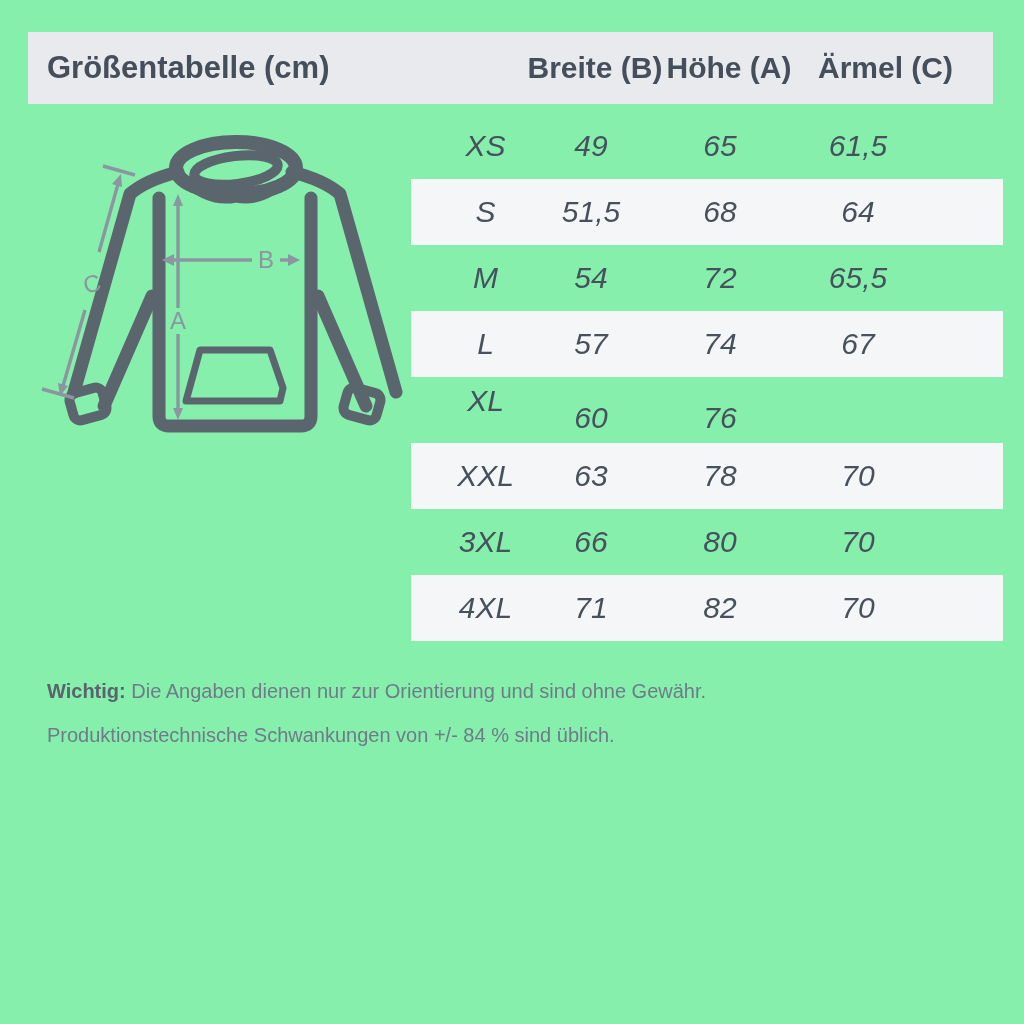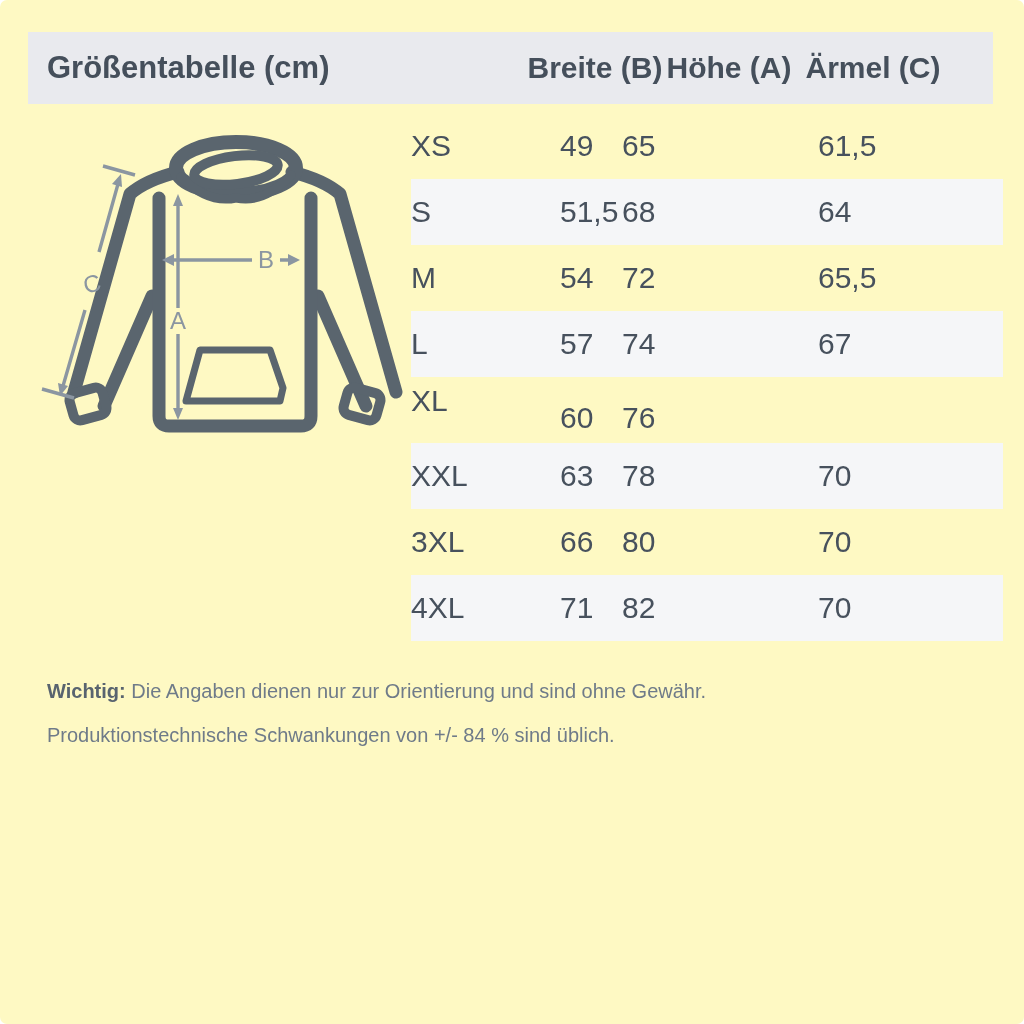--- a/index.html
+++ b/index.html
@@ -1,31 +1,31 @@
 <!DOCTYPE html>
 <html><head>
 <meta charset="utf-8">
 <style>
   html,body{margin:0;padding:0;background:#ffffff;}
   body{width:1024px;height:1024px;font-family:"Liberation Sans",sans-serif;position:relative;overflow:hidden;}
-  .page{position:absolute;inset:0;background:#fef9c3;border-radius:7px;}
+  .page{position:absolute;inset:0;background:#86efac;}
 
   
   .header-band{position:absolute;left:28px;top:32px;width:965px;height:72px;background:#e9eaee;}
   .title{position:absolute;left:19px;top:0;height:72px;line-height:72px;font-size:31px;font-weight:bold;color:#454f5b;white-space:nowrap;}
   .col-head{position:absolute;top:0;height:72px;line-height:72px;font-size:30px;font-weight:bold;color:#454f5b;width:160px;text-align:center;white-space:nowrap;}
   .col-head.c1{left:487px;}
   .col-head.c2{left:621px;text-align:center;}
-  .col-head.c3{left:765px;}
+  .col-head.c3{left:765px;text-align:right;}
 
   
   .size-table{position:absolute;left:411px;top:113px;width:592px;}
   .row{display:grid;grid-template-columns:149px 62px 196px 80px;height:66px;}
   .row.striped{background:#f5f6f8;}
-  .cell{text-align:left;line-height:66px;font-size:30px;color:#47515d;white-space:nowrap;}
+  .cell{text-align:center;line-height:66px;font-size:30px;color:#47515d;white-space:nowrap;font-style:italic;}
   .row.quirk .cell.size{transform:translateY(-9px);}
   .row.quirk .cell.val{transform:translateY(8px);}
 
   
   .hoodie{position:absolute;left:30px;top:120px;}
   .hoodie text{font-family:"Liberation Sans",sans-serif;}
 
   
   .note{position:absolute;left:47px;top:669px;width:930px;font-size:20px;line-height:44px;color:#6f7b89;}
   .note p{margin:0;}

